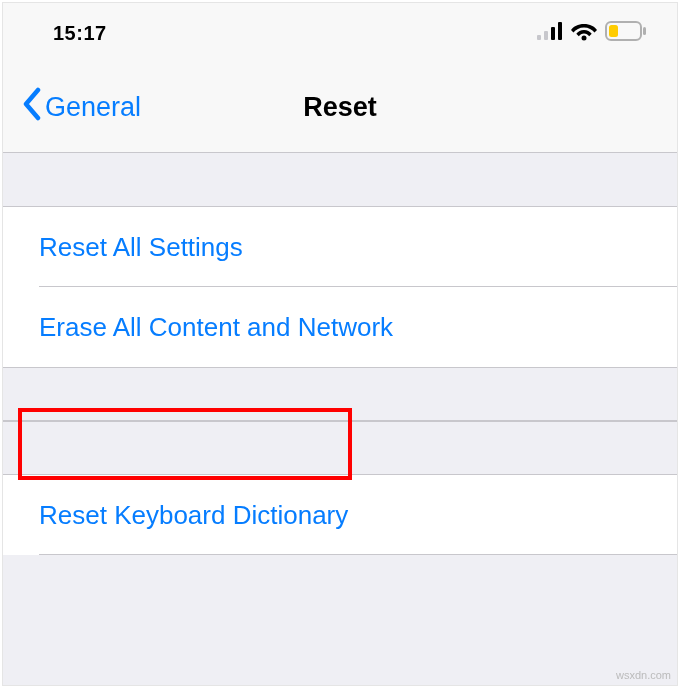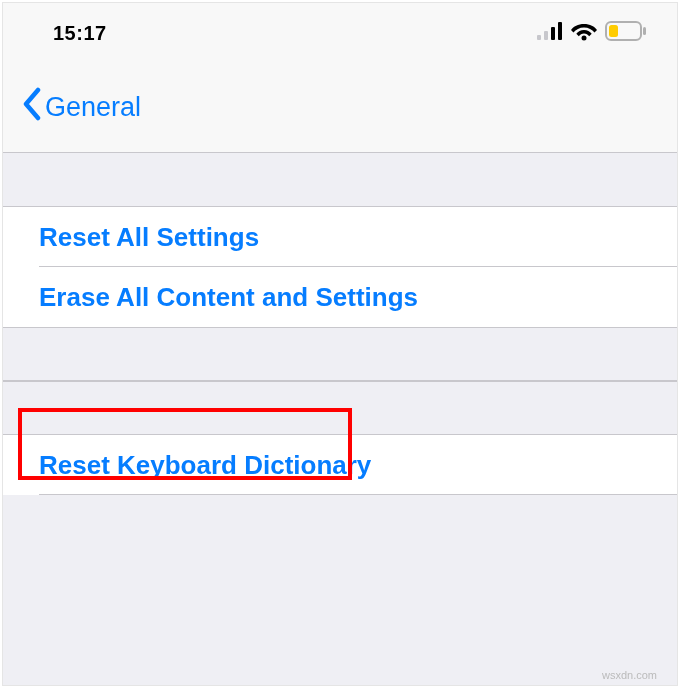--- a/index.html
+++ b/index.html
@@ -84,27 +84,27 @@
     }
     .section-gap.with-top-border {
       border-top: 1px solid #c8c7cc;
     }
 
     
     .list-group {
       background: #fff;
     }
     .list-item {
-      height: 60px;
+      height: 80px;
       display: flex;
       align-items: center;
       padding-left: 36px;
       color: #067dff;
       font-size: 26px;
-      font-weight: 700;
+      font-weight: 400;
       cursor: pointer;
       position: relative;
       background: #fff;
     }
     .list-item.sep::after {
       content: "";
       position: absolute;
       left: 36px;
       right: 0;
       bottom: 0;
@@ -116,21 +116,21 @@
     .highlight {
       position: absolute;
       border: 4px solid #ff0000;
       pointer-events: none;
       box-sizing: border-box;
     }
 
     
     .watermark {
       position: absolute;
-      right: 20px;
+      right: 6px;
       bottom: 4px;
       font-size: 11px;
       color: #bbb;
       font-family: Arial, sans-serif;
       margin-top: 8px;
     }
   </style>
 </head>
 <body>
 
@@ -166,30 +166,31 @@
 
   <div class="nav-header">
     <div class="back-btn">
       <span class="back-chevron">
         <svg width="22" height="34" viewBox="0 0 22 34">
           <polyline points="17,3 5,17 17,31" fill="none" stroke="#067dff" stroke-width="4.5" stroke-linecap="round" stroke-linejoin="round"></polyline>
         </svg>
       </span>
       <span>General</span>
     </div>
+    <div class="nav-title">Reset</div>
   </div>
 
   <div class="section-gap"></div>
 
   <div class="list-group">
     <div class="list-item sep">
       <span>Reset All Settings</span>
     </div>
     <div class="list-item">
-      <span>Erase All Content and Settings</span>
+      <span>Erase All Content and Network</span>
     </div>
   </div>
 
   <div class="section-gap with-top-border"></div>
 
 
   <div class="section-gap with-top-border"></div>
 
   <div class="list-group">
     <div class="list-item sep">

